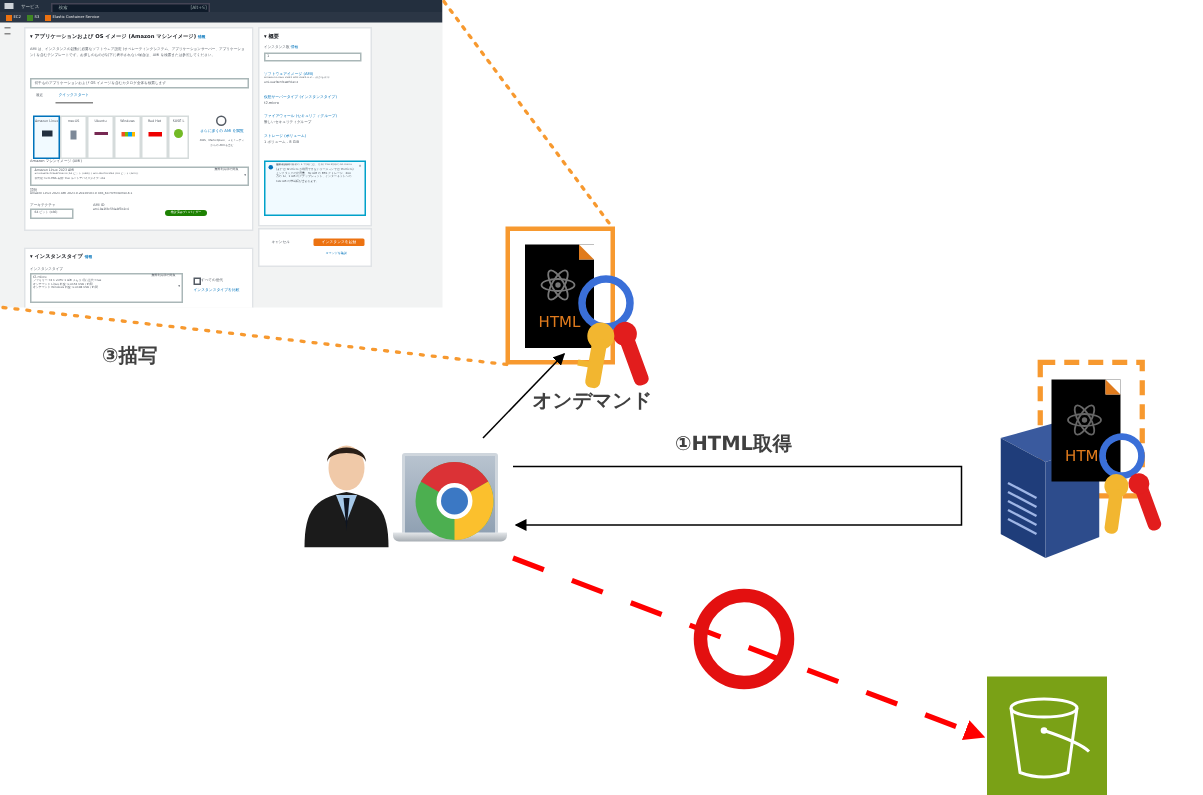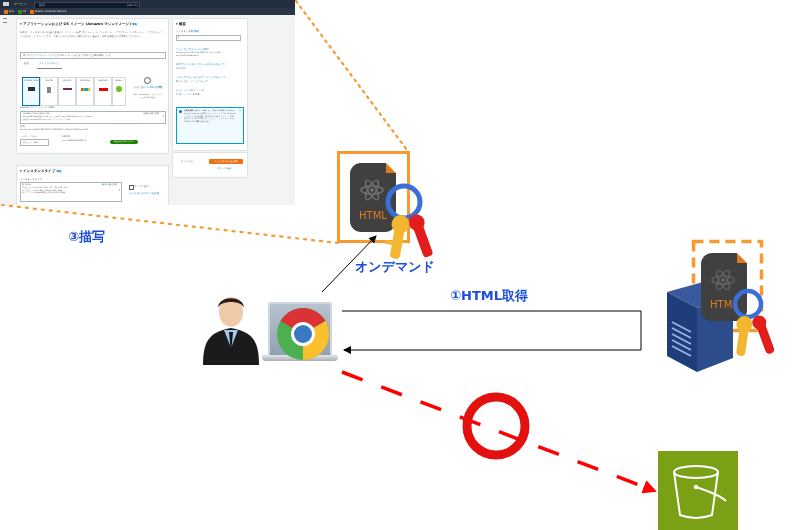--- a/index.html
+++ b/index.html
@@ -26,24 +26,24 @@
   .tile { background: #fff; border: 0.5px solid #d5dbdb; font-size: 2.2px; color: #545b64; text-align: center; }
   .tile.sel { border: 0.8px solid #0073bb; background: #f1faff; }
   .btn-orange { background: #ec7211; color: #fff; font-size: 2.5px; text-align: center; border-radius: 1px; }
   .badge-green { background: #1d8102; color: #fff; font-size: 2px; text-align: center; border-radius: 2px; }
   .info-box { background: #f1faff; border: 0.6px solid #00a1c9; }
 
   
   svg.overlay { position: absolute; left: 0; top: 0; }
 
   
-  .step-label { color: #1d4ed8; font-weight: bold; font-size: 13px; white-space: nowrap; }
-
-  
-  .doc { background: #404040; border-radius: 11px; }
+  .step-label { color: #404040; font-weight: bold; font-size: 13px; white-space: nowrap; }
+
+  
+  .doc { background: #000000; border-radius: 0; }
   .doc .fold { position: absolute; right: 0; top: 0; width: 0; height: 0;
                border-left: 10px solid #111; border-top: 10px solid #ffffff; }
   .doc .html-text { position: absolute; left: 0; width: 100%; text-align: center;
                     color: #e07b1d; font-family: "DejaVu Sans", sans-serif; font-size: 10px; }
 </style>
 </head>
 <body>
 
 <div id="console" class="abs">
   <div class="abs topbar">

